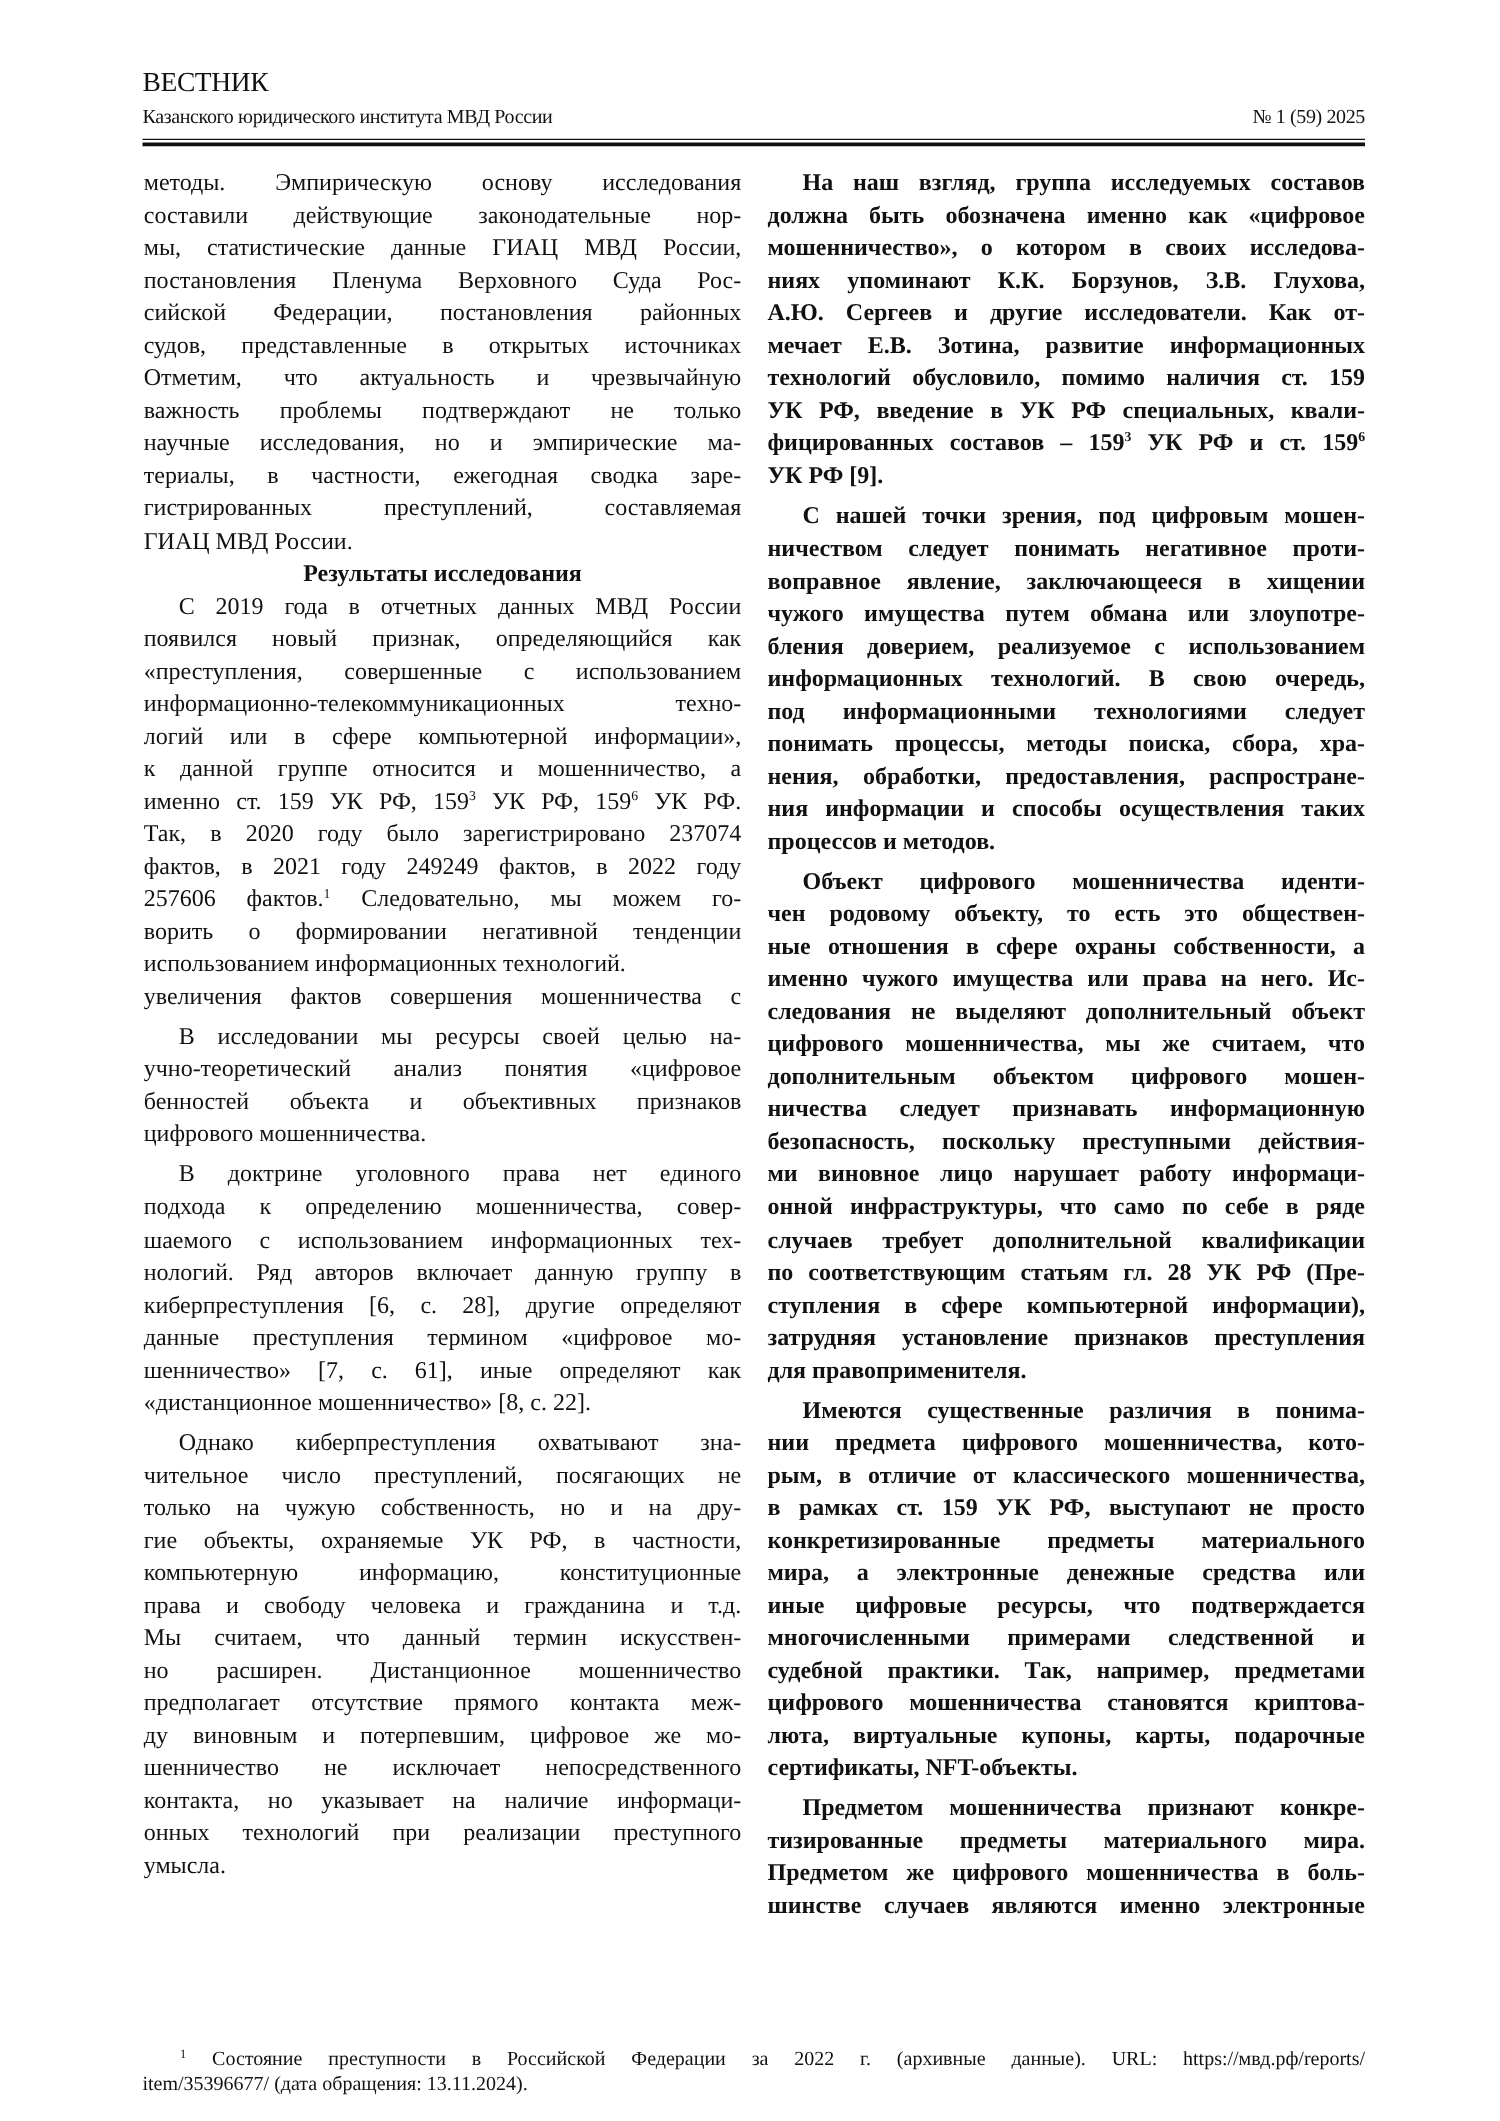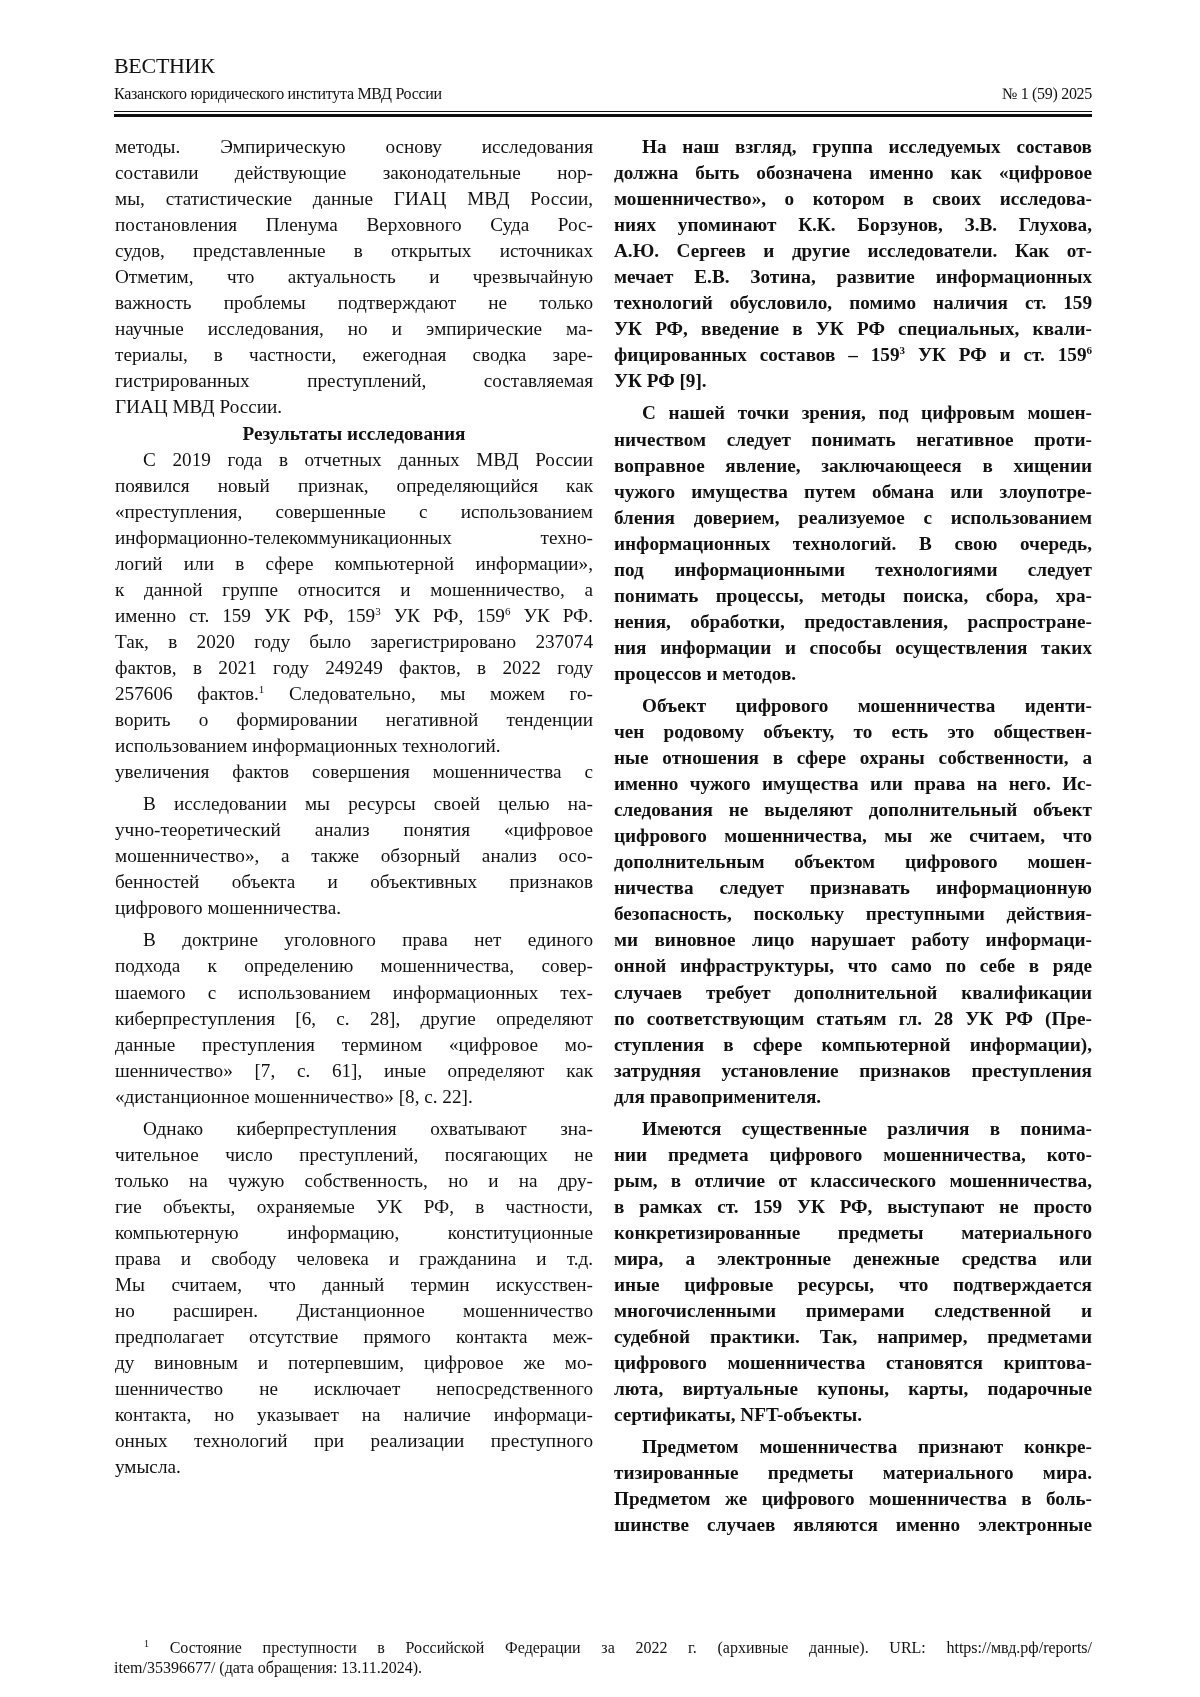--- a/index.html
+++ b/index.html
@@ -41,20 +41,21 @@
   <div class="thin"></div>
   <div class="thick"></div>
 </div>
 
 <div class="col left">
   <div>
     <span class="ln">методы. Эмпирическую основу исследования</span>
     <span class="ln">составили действующие законодательные нор-</span>
     <span class="ln">мы, статистические данные ГИАЦ МВД России,</span>
     <span class="ln">постановления Пленума Верховного Суда Рос-</span>
+    <span class="ln">сийской Федерации, постановления районных</span>
     <span class="ln">судов, представленные в открытых источниках</span>
     <span class="ln">Отметим, что актуальность и чрезвычайную</span>
     <span class="ln">важность проблемы подтверждают не только</span>
     <span class="ln">научные исследования, но и эмпирические ма-</span>
     <span class="ln">териалы, в частности, ежегодная сводка заре-</span>
     <span class="ln">гистрированных преступлений, составляемая</span>
     <span class="ln last">ГИАЦ МВД России.</span>
   </div>
 
   <span class="ln center">Результаты исследования</span>
@@ -72,30 +73,30 @@
     <span class="ln"><span>257606 фактов.</span><sup>1</sup><span> Следовательно, мы можем го-</span></span>
     <span class="ln">ворить о формировании негативной тенденции</span>
     <span class="ln last">использованием информационных технологий.</span>
     <span class="ln">увеличения фактов совершения мошенничества с</span>
   </div>
   <div class="para-gap"></div>
 
   <div>
     <span class="ln indent">В исследовании мы ресурсы своей целью на-</span>
     <span class="ln">учно-теоретический анализ понятия «цифровое</span>
-    <span class="ln">мошенничество», а также обзорный анализ осо-</span>
     <span class="ln">бенностей объекта и объективных признаков</span>
     <span class="ln last">цифрового мошенничества.</span>
   </div>
   <div class="para-gap"></div>
 
   <div>
     <span class="ln indent">В доктрине уголовного права нет единого</span>
     <span class="ln">подхода к определению мошенничества, совер-</span>
     <span class="ln">шаемого с использованием информационных тех-</span>
+    <span class="ln">нологий. Ряд авторов включает данную группу в</span>
     <span class="ln">киберпреступления [6, с. 28], другие определяют</span>
     <span class="ln">данные преступления термином «цифровое мо-</span>
     <span class="ln">шенничество» [7, с. 61], иные определяют как</span>
     <span class="ln last">«дистанционное мошенничество» [8, с. 22].</span>
   </div>
   <div class="para-gap"></div>
 
   <div>
     <span class="ln indent">Однако киберпреступления охватывают зна-</span>
     <span class="ln">чительное число преступлений, посягающих не</span>

